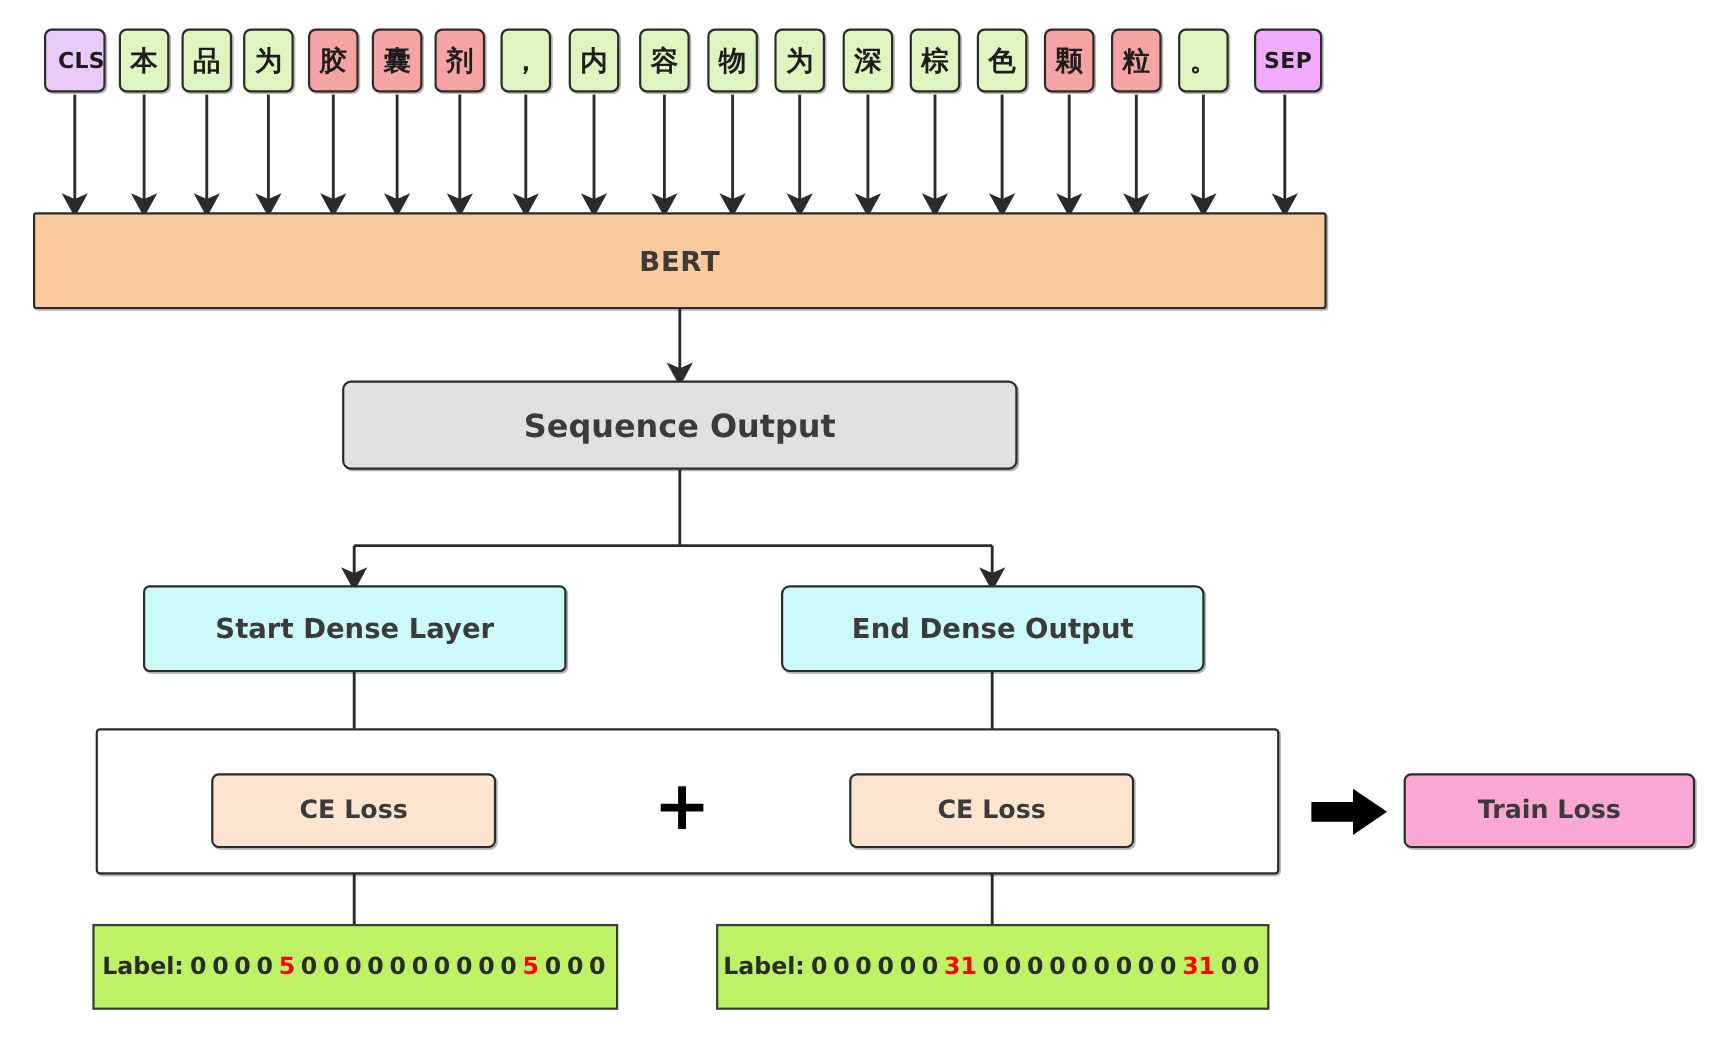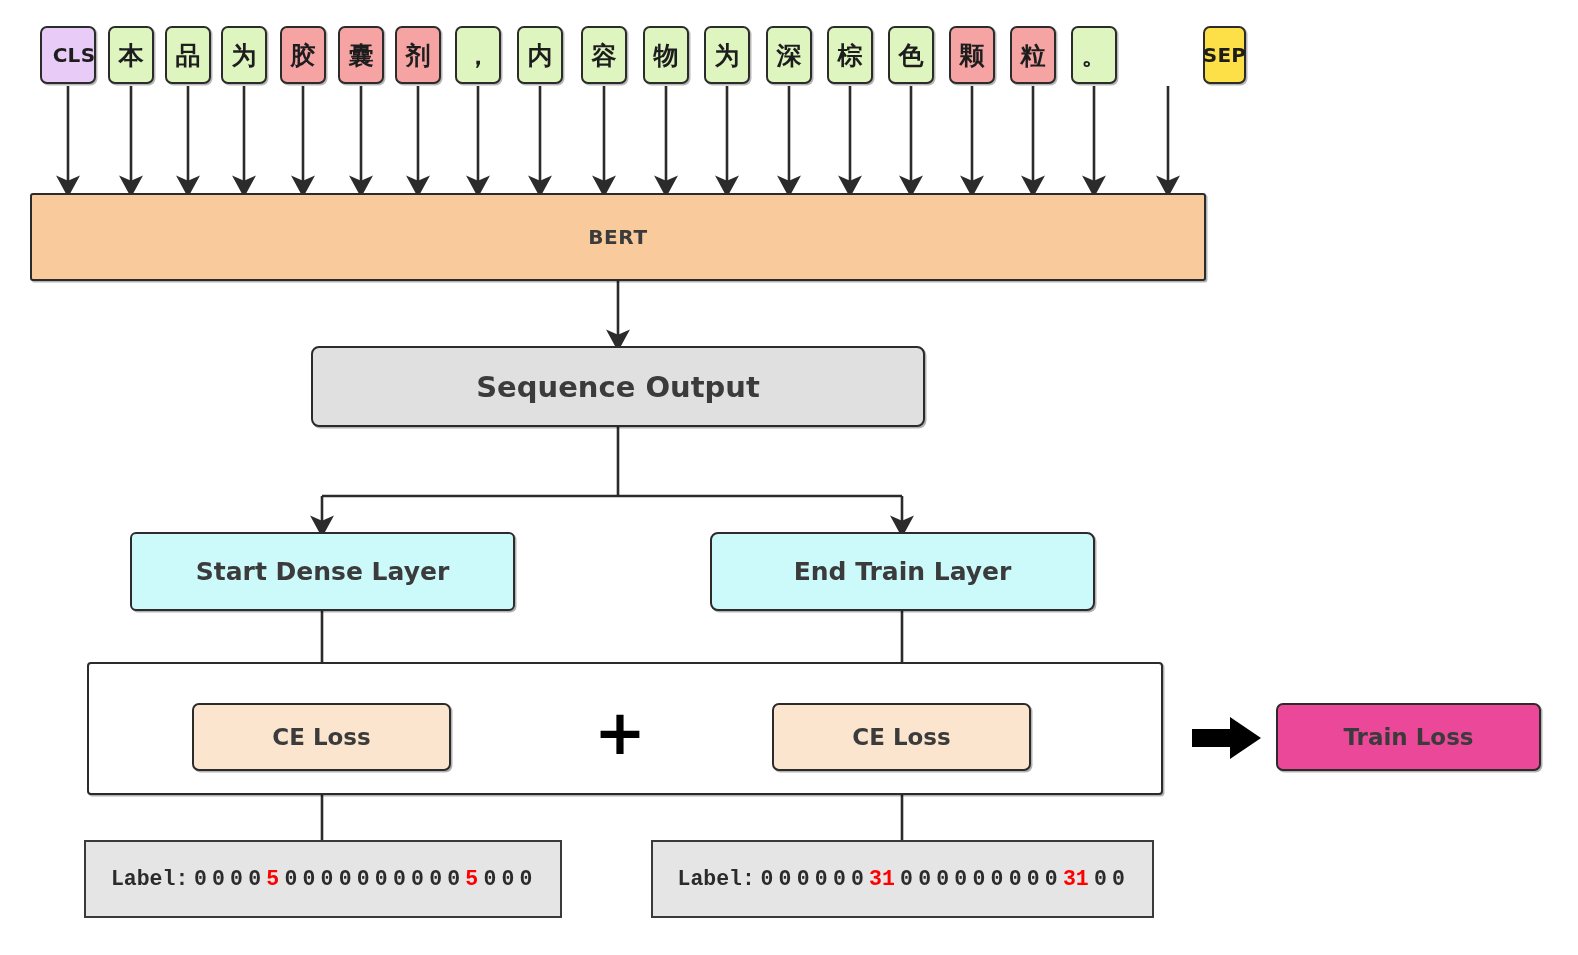--- a/index.html
+++ b/index.html
@@ -50,21 +50,21 @@
     top: 26px;
     height: 58px;
     box-shadow: 1.5px 1.5px 0 rgba(0,0,0,0.28);
   }
   .token.special { font-size: 20px; letter-spacing: .3px; }
   .token.han { font-size: 25px; }
 
   #bert-box {
     left: 30px; top: 193px; width: 1176px; height: 88px;
     border-radius: 3px;
-    font-size: 20px;
+    font-size: 25px;
     letter-spacing: .6px;
   }
   #seq-box {
     left: 311px; top: 346px; width: 614px; height: 81px;
     border-radius: 8px;
     font-size: 29px;
   }
   #start-dense-box {
     left: 130px; top: 532px; width: 385px; height: 79px;
     border-radius: 6px;
@@ -92,31 +92,30 @@
   }
   #train-loss-box {
     left: 1276px; top: 703px; width: 265px; height: 68px;
     border-radius: 7px;
     font-size: 23px;
   }
   .label-box {
     position: absolute;
     box-sizing: border-box;
     border: 2.5px solid #3a3a3a;
-    background: #e5e5e5;
+    background: #bef264;
     display: flex;
     align-items: center;
     justify-content: center;
     padding: 6px 14px;
     font-size: 21.5px;
     font-weight: bold;
     color: #2b2b2b;
     line-height: 1.22;
     text-align: center;
-    font-family: Liberation Mono, monospace;
   }
   #start-label-box { left: 84px; top: 840px; width: 478px; height: 78px; }
   #end-label-box   { left: 651px; top: 840px; width: 503px; height: 78px; }
   .lbl-prefix { margin-right: 3px; }
   .digit { margin: 0 2.6px; }
   .digit.hl { color: #ff0000; }
 
   #plus-sign {
     position: absolute;
     left: 592px; top: 707px;
@@ -193,40 +192,40 @@
       <div class="token han" style="left: 517px; width: 46px; background: rgb(223, 245, 192);">内</div>
       <div class="token han" style="left: 581px; width: 46px; background: rgb(223, 245, 192);">容</div>
       <div class="token han" style="left: 643px; width: 46px; background: rgb(223, 245, 192);">物</div>
       <div class="token han" style="left: 704px; width: 46px; background: rgb(223, 245, 192);">为</div>
       <div class="token han" style="left: 766px; width: 46px; background: rgb(223, 245, 192);">深</div>
       <div class="token han" style="left: 827px; width: 46px; background: rgb(223, 245, 192);">棕</div>
       <div class="token han" style="left: 888px; width: 46px; background: rgb(223, 245, 192);">色</div>
       <div class="token han" style="left: 949px; width: 46px; background: rgb(245, 163, 163);">颗</div>
       <div class="token han" style="left: 1010px; width: 46px; background: rgb(245, 163, 163);">粒</div>
       <div class="token han" style="left: 1071px; width: 46px; background: rgb(223, 245, 192);">。</div>
-      <div class="token special" style="left: 1203px; width: 43px; background: #fde047;">SEP</div>
+      <div class="token special" style="left: 1140px; width: 62px; background: #f0abfc;">SEP</div>
     </div>
 
   <div class="box" id="bert-box" style="background:#F9CB9C">BERT</div>
 
   <div class="box" id="seq-box" style="background:#E0E0E0">Sequence Output</div>
 
   <div class="box" id="start-dense-box" style="background:#CCF9FA">Start Dense Layer</div>
 
-  <div class="box" id="end-dense-box" style="background:#CCF9FA">End Train Layer</div>
+  <div class="box" id="end-dense-box" style="background:#CCF9FA">End Dense Output</div>
 
   <div class="box" id="loss-container"></div>
 
   <div class="box" id="start-ce-box" style="background:#FCE5CE">CE Loss</div>
 
   <div id="plus-sign">+</div>
 
   <div class="box" id="end-ce-box" style="background:#FCE5CE">CE Loss</div>
 
-  <div class="box" id="train-loss-box" style="background:#ec4899">Train Loss</div>
+  <div class="box" id="train-loss-box" style="background:#f9a8d4">Train Loss</div>
 
   <div class="label-box" id="start-label-box">
     <div><span class="lbl-prefix">Label:</span><span id="start-label-digits"><span class="digit">0</span><span class="digit">0</span><span class="digit">0</span><span class="digit">0</span><span class="digit hl">5</span><span class="digit">0</span><span class="digit">0</span><span class="digit">0</span><span class="digit">0</span><span class="digit">0</span><span class="digit">0</span><span class="digit">0</span><span class="digit">0</span><span class="digit">0</span><span class="digit">0</span><span class="digit hl">5</span><span class="digit">0</span><span class="digit">0</span><span class="digit">0</span></span></div>
   </div>
 
   <div class="label-box" id="end-label-box">
     <div><span class="lbl-prefix">Label:</span><span id="end-label-digits"><span class="digit">0</span><span class="digit">0</span><span class="digit">0</span><span class="digit">0</span><span class="digit">0</span><span class="digit">0</span><span class="digit hl">31</span><span class="digit">0</span><span class="digit">0</span><span class="digit">0</span><span class="digit">0</span><span class="digit">0</span><span class="digit">0</span><span class="digit">0</span><span class="digit">0</span><span class="digit">0</span><span class="digit hl">31</span><span class="digit">0</span><span class="digit">0</span></span></div>
   </div>
 
 </div>

